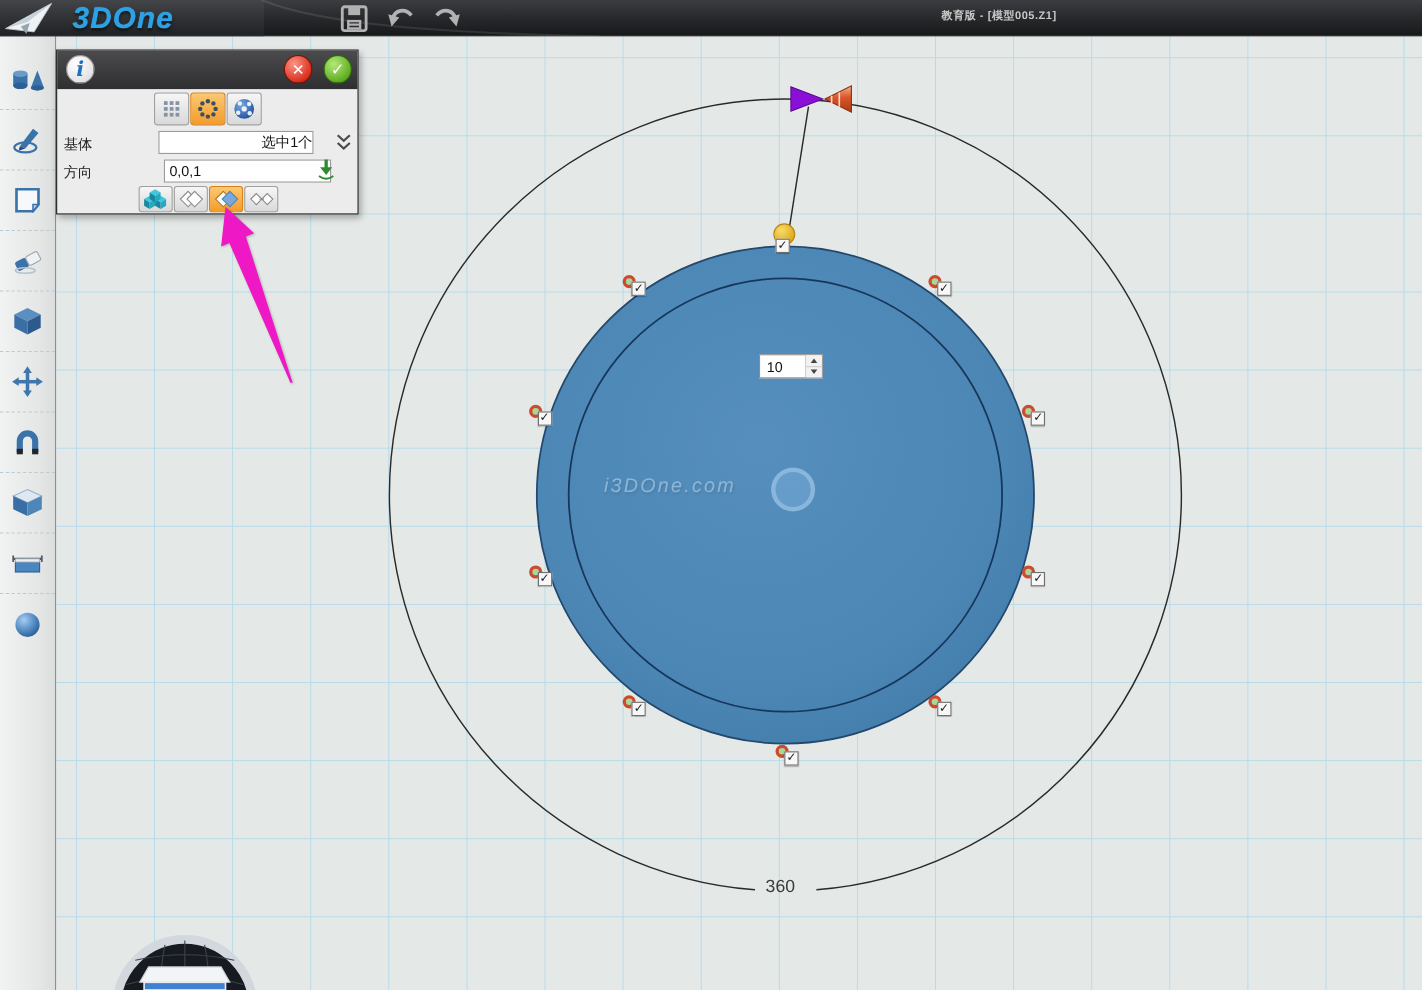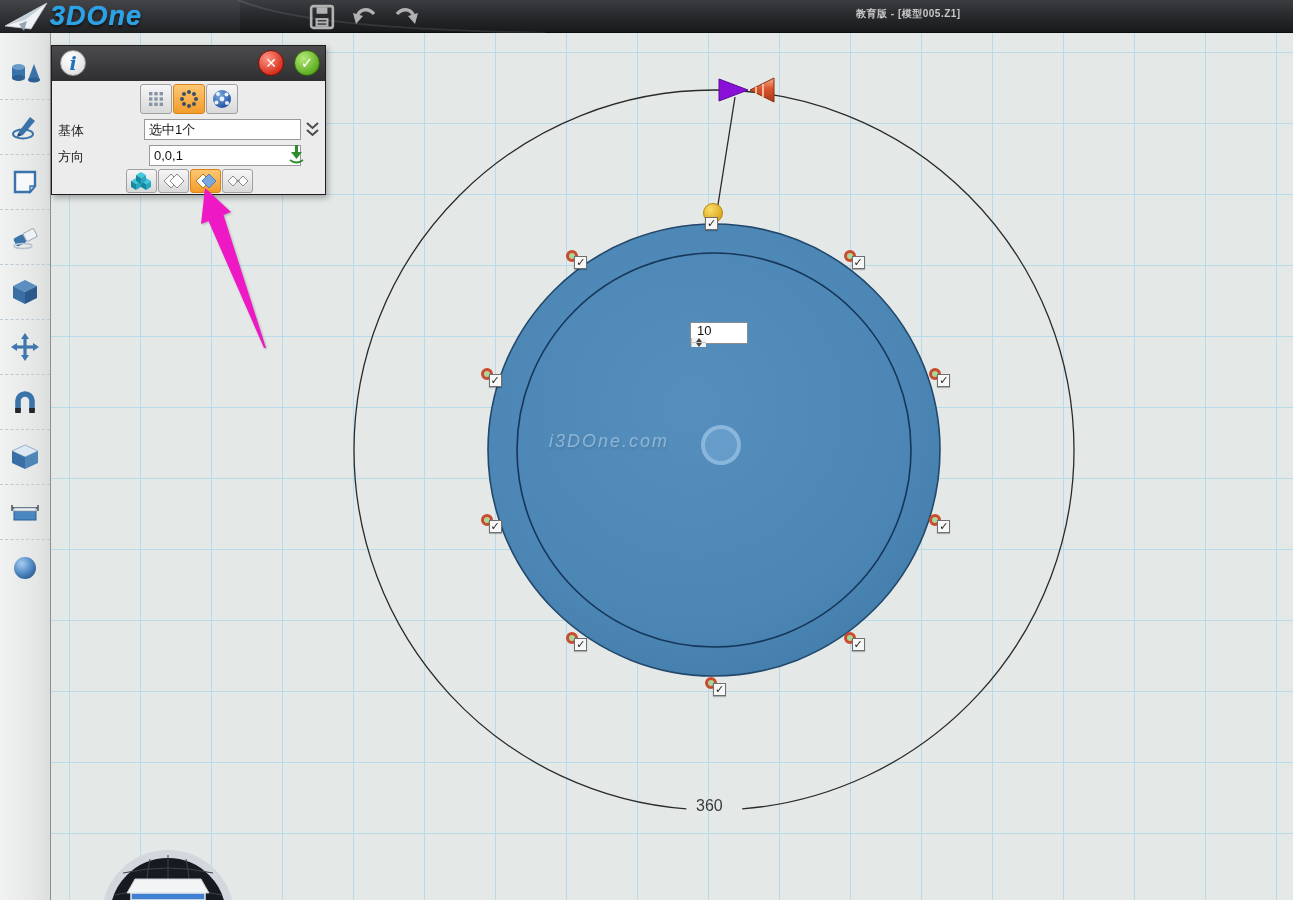--- a/index.html
+++ b/index.html
@@ -6,21 +6,21 @@
   html,body { width:1293px; height:900px; overflow:hidden; font-family:"Liberation Sans","DejaVu Sans",sans-serif; }
   #app { position:relative; width:1293px; height:900px; background:#e4e9e8; overflow:hidden; }
 
   
   .titlebar { position:absolute; left:0; top:0; width:1293px; height:33px;
     background:linear-gradient(180deg,#3c3d40 0%,#2a2b2e 45%,#18191b 100%);
     z-index:60; border-bottom:1px solid #0c0d0e; }
   .titlebar-highlight { position:absolute; left:0; top:0; width:240px; height:33px;
     background:linear-gradient(180deg,#4a4b4f,#28292c); opacity:.55; }
   .swoosh { position:absolute; left:0; top:0; pointer-events:none; }
-  .logo-wrap { position:absolute; left:4px; top:1px; display:flex; align-items:center; gap:0;justify-content:space-between; }
+  .logo-wrap { position:absolute; left:4px; top:1px; display:flex; align-items:center; gap:16px;justify-content:space-between; }
   .app-name { font-size:27px; font-weight:bold; font-style:italic; color:#2aa2e8;
     text-shadow:0 2px 3px rgba(0,0,0,.7), 0 0 1px #7fd0ff; letter-spacing:1px; }
   .tb-icon { position:absolute; top:4px; width:26px; height:26px; cursor:pointer; }
   .doc-title { position:absolute; left:856px; top:7px; color:#c9c9c9; font-size:10px; letter-spacing:.5px;font-weight:bold; }
 
   
   .sidebar { position:absolute; left:0; top:33px; width:51px; height:867px;
     background:linear-gradient(90deg,#f1f2f2,#e5e7e7 70%,#dcdede);
     border-right:1px solid #8a8f93; z-index:30; padding-top:12px; }
   .side-slot { width:100%; height:55px; display:flex; align-items:center; justify-content:center;
@@ -39,21 +39,21 @@
   .marker { position:absolute; width:12px; height:12px; border-radius:50%;
     background:#a9d69b; border:3px solid #cc4a2e; z-index:12; }
   .marker.source { width:20px; height:20px; background:radial-gradient(circle at 35% 30%,#f8dd66,#e0ab22 70%,#c08a10);
     border:1px solid #b8860b; }
   .marker-cb { position:absolute; width:13px; height:13px; background:#f7f7f7;
     border:1px solid #6f6f6f; font-size:11px; line-height:11px; text-align:center;
     color:#222; cursor:pointer; box-shadow:0 1px 1px rgba(0,0,0,.25); }
 
   
   .spinner { position:absolute; left:639px; top:289px; width:58px; height:22px;
-    background:#fff; border:1px solid #8c8c8c; z-index:15; display:flex;flex-direction:column; }
+    background:#fff; border:1px solid #8c8c8c; z-index:15; display:flex; }
   .spinner input { flex:1; width:34px; border:none; outline:none; font-size:13px; padding-left:6px;
     font-family:"Liberation Sans",sans-serif; color:#111; background:transparent; }
   .spin-btns { width:15px; display:flex; flex-direction:column; border-left:1px solid #c4c4c4; }
   .spin-btn { flex:1; display:flex; align-items:center; justify-content:center; cursor:pointer; background:#f2f2f2; }
   .spin-btn:first-child { border-bottom:1px solid #c4c4c4; }
   .tri-up { width:0; height:0; border-left:3px solid transparent; border-right:3px solid transparent; border-bottom:4px solid #444; }
   .tri-dn { width:0; height:0; border-left:3px solid transparent; border-right:3px solid transparent; border-top:4px solid #444; }
 
   
   .watermark { position:absolute; left:498px; top:398px; font-size:18px; font-style:italic;
@@ -345,21 +345,21 @@
           <circle cx="10" cy="10" r="2.4"></circle>
             <circle cx="6" cy="5" r="2"></circle>
             <circle cx="14.5" cy="5.5" r="2"></circle>
           <circle cx="4.5" cy="13.5" r="2"></circle>
             <circle cx="15" cy="14" r="2"></circle>
         </g>
       </svg>
     </div>
 
     <div class="dlg-label" style="top:76px">基体</div>
-    <input class="dlg-input" style="left: 92px; top: 73px; width: 157px;" type="text" readonly="" value="选中1个">
+    <input class="dlg-input" style="left: 92px; top: 73px; width: 141px; text-align: right;" type="text" readonly="" value="选中1个">
     <svg class="icon-btn" style="position:absolute; left:253px; top:74px;" width="15" height="18" viewBox="0 0 15 18">
       <polyline points="2,3 7.5,8 13,3" fill="none" stroke="#4a4a4a" stroke-width="2"></polyline>
       <polyline points="2,10 7.5,15 13,10" fill="none" stroke="#4a4a4a" stroke-width="2"></polyline>
     </svg>
 
     <div class="dlg-label" style="top:102px">方向</div>
     <input class="dlg-input" style="left: 97px; top: 99px; width: 152px;" type="text" readonly="" value="0,0,1">
     <svg class="icon-btn" style="position:absolute; left:236px; top:98px;" width="17" height="20" viewBox="0 0 17 20">
       <rect x="7" y="1" width="3" height="8" fill="#2e8b2e"></rect>
       <polygon points="3,8 14,8 8.5,15" fill="#2e8b2e"></polygon>

